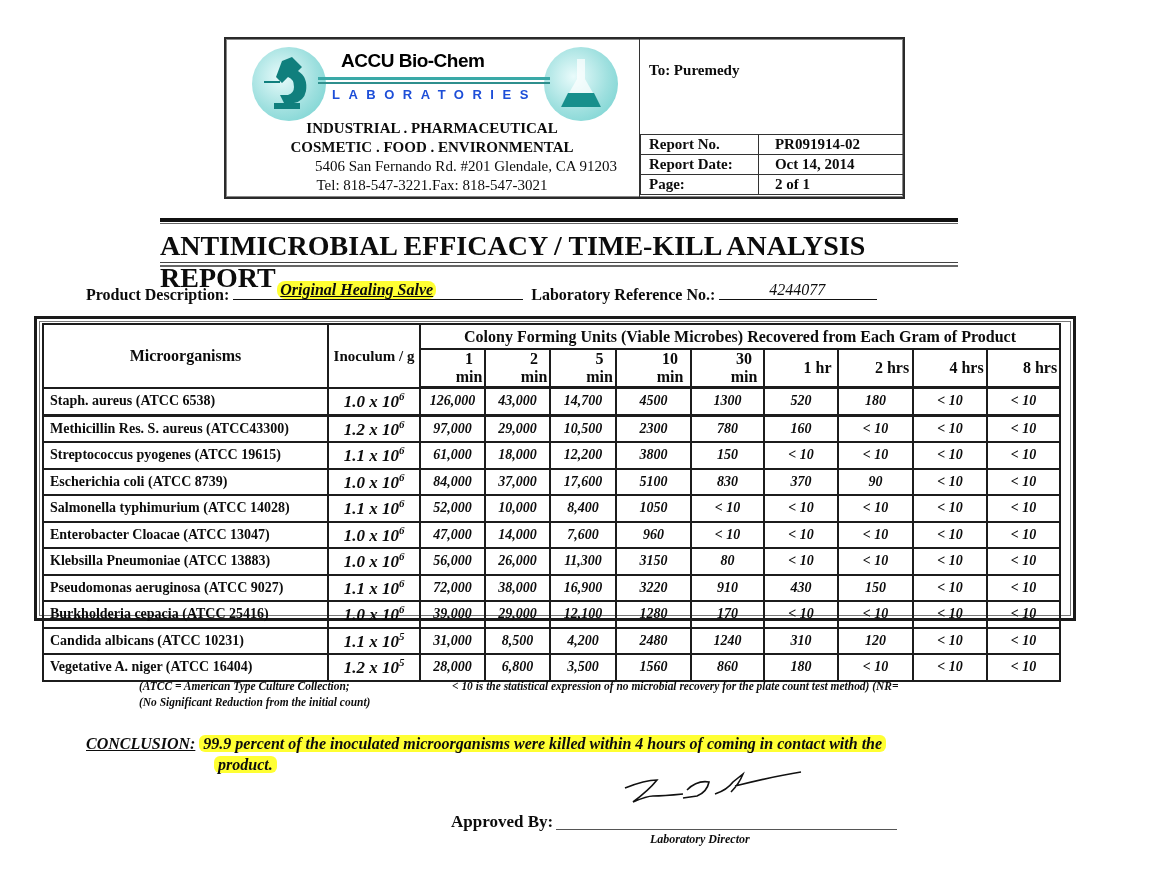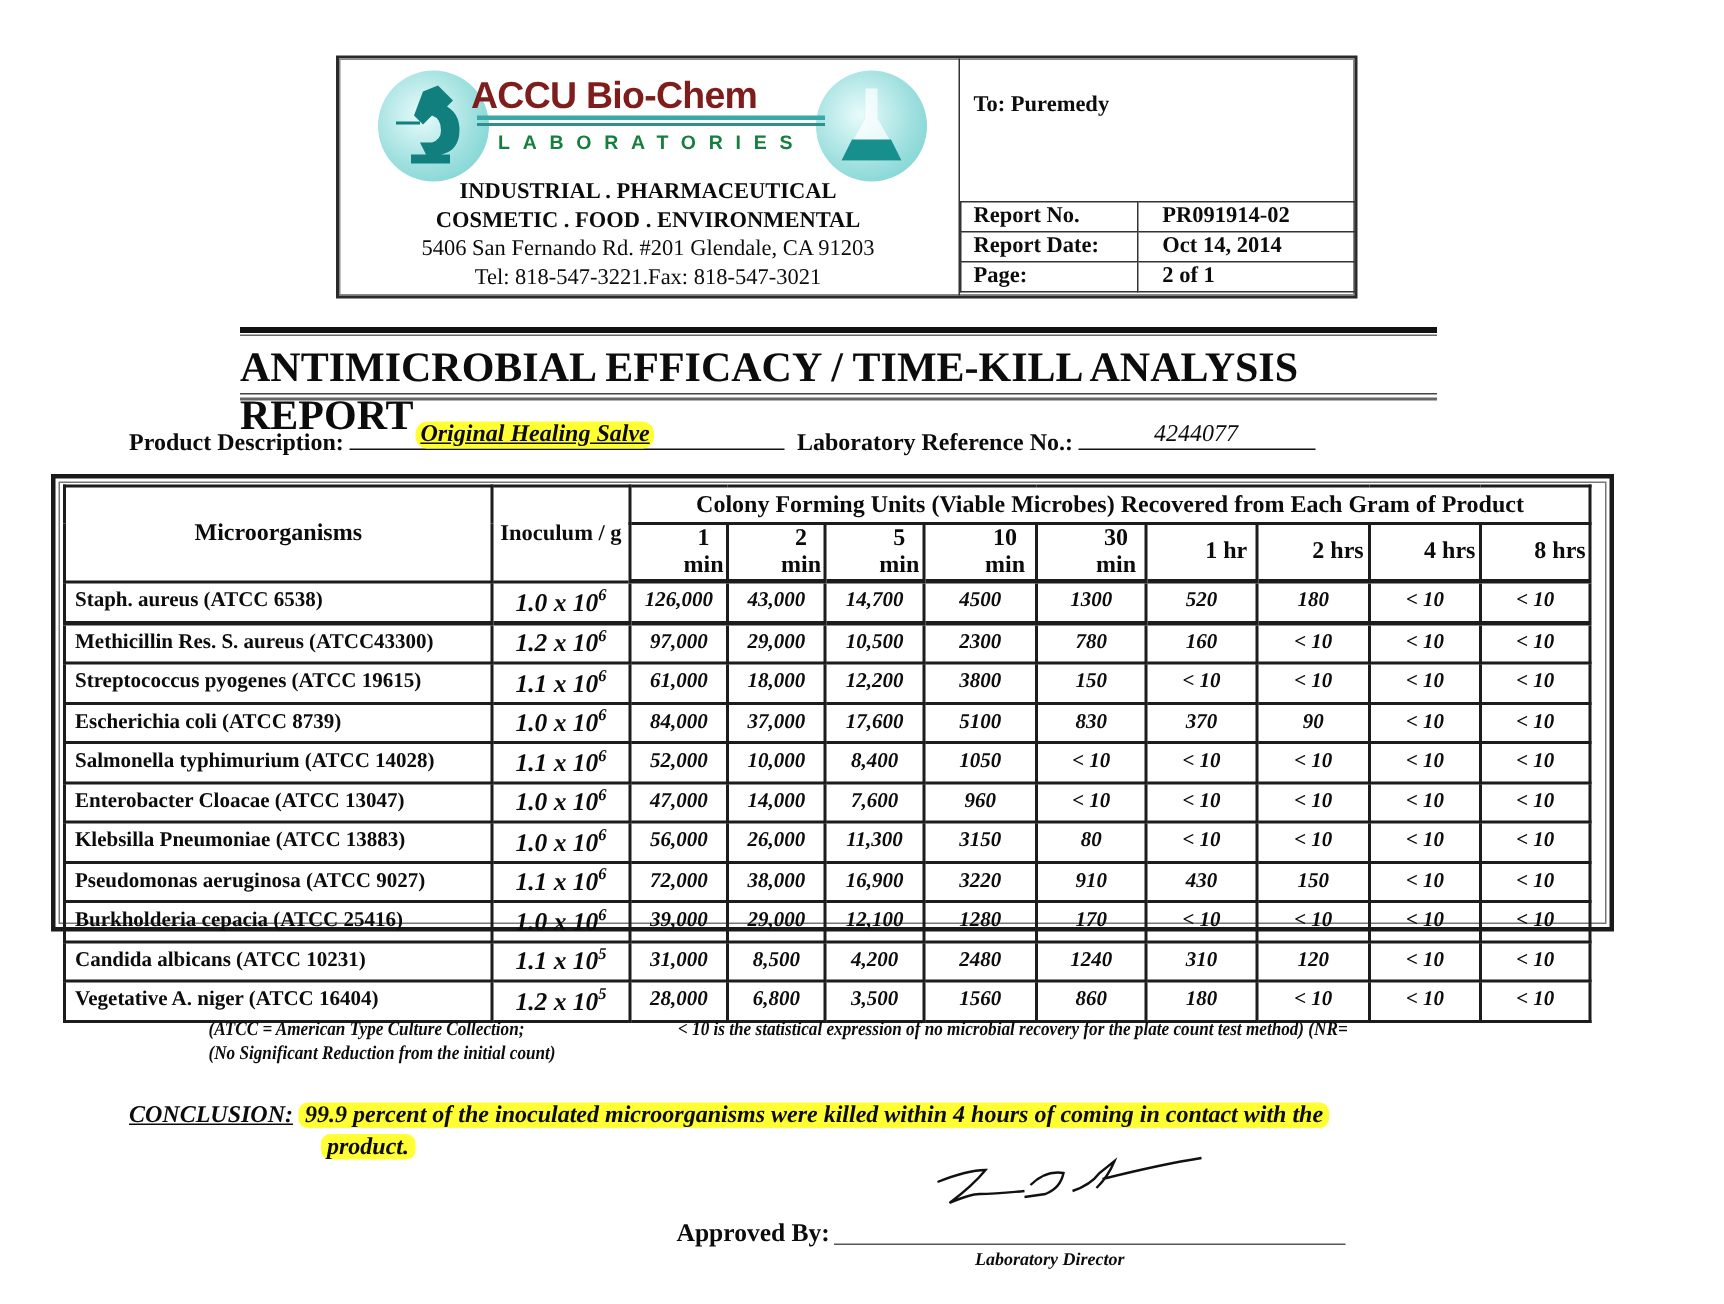--- a/index.html
+++ b/index.html
@@ -7,25 +7,25 @@
          font-family:"Liberation Serif", serif; color:#0c0c0c; }
   .abs { position:absolute; }
 
   
   #header-box { left:224px; top:37px; width:681px; height:162px;
     border:2px solid #2a2a2a; box-shadow: 0 0 0 1px #888 inset; box-sizing:border-box; }
   #logo-area { left:226px; top:39px; width:412px; height:158px; }
   #to-area { left:639px; top:39px; width:264px; height:158px; border-left:1px solid #333; }
   .logo-circle { position:absolute; border-radius:50%;
     background: radial-gradient(circle at 40% 40%, #e9fbfb 0%, #9fe0df 55%, #6ccfcd 100%); }
-  .logo-title { position:absolute; left:88px; top:11px; font-family:"Liberation Sans", sans-serif;
-    font-weight:bold; font-size:25px; letter-spacing:-0.5px; color:#7f1d1d; }
+  .logo-title { position:absolute; left:115px; top:11px; font-family:"Liberation Sans", sans-serif;
+    font-weight:bold; font-size:19px; letter-spacing:-0.5px; color:#000000; }
   .logo-bar { position:absolute; left:92px; width:232px; height:3px; background:#3aa9a7; }
   .logo-sub { position:absolute; left:106px; top:48px; font-family:"Liberation Sans", sans-serif;
-    font-weight:bold; font-size:13px; letter-spacing:8.5px; color:#15803d;text-align:center; }
+    font-weight:bold; font-size:13px; letter-spacing:8.5px; color:#1d4ed8;text-align:center; }
   .company-line { position:absolute; left:0; width:412px; text-align:center; font-size:15px; }
   .company-line.b { font-weight:bold; }
 
   #to-text { position:absolute; left:9px; top:23px; font-weight:bold; font-size:15px; }
   #meta-table { position:absolute; left:0; top:95px; border-collapse:collapse; font-size:15px; font-weight:bold; }
   #meta-table td { border:1px solid #333; padding:0 8px; height:19px; line-height:19px; }
   #meta-table td.k { width:103px; }
   #meta-table td.v { width:122px;padding-left:16px; }
   #meta-table tr:first-child td { border-top:1px solid #333; }
 
@@ -88,21 +88,21 @@
       <path d="M24 46 l26 0 l7 14 l-40 0 z" fill="#178f8c"></path>
     </svg>
   </div>
   <div class="logo-bar" style="top:38px;"></div>
   <div class="logo-bar" style="top:43px;height:2px;background:#2f8f8d;"></div>
   <div class="logo-title">ACCU Bio-Chem</div>
   <div class="logo-sub">LABORATORIES</div>
 
   <div class="company-line b" style="top:81px;">INDUSTRIAL . PHARMACEUTICAL</div>
   <div class="company-line b" style="top:100px;">COSMETIC . FOOD . ENVIRONMENTAL</div>
-  <div class="company-line" style="top:119px;">5406 San Fernando Rd. #201 Glendale, CA 91203</div>
+  <div class="company-line" style="top:119px;padding-left:34px;">5406 San Fernando Rd. #201 Glendale, CA 91203</div>
   <div class="company-line" style="top:138px;">Tel: 818-547-3221.Fax: 818-547-3021</div>
 </div>
 
 <div id="to-area" class="abs">
   <div id="to-text">To:  Puremedy</div>
   <table id="meta-table">
     <tbody>
         <tr>
       <td class="k">Report No.</td>
       <td class="v">PR091914-02</td>

